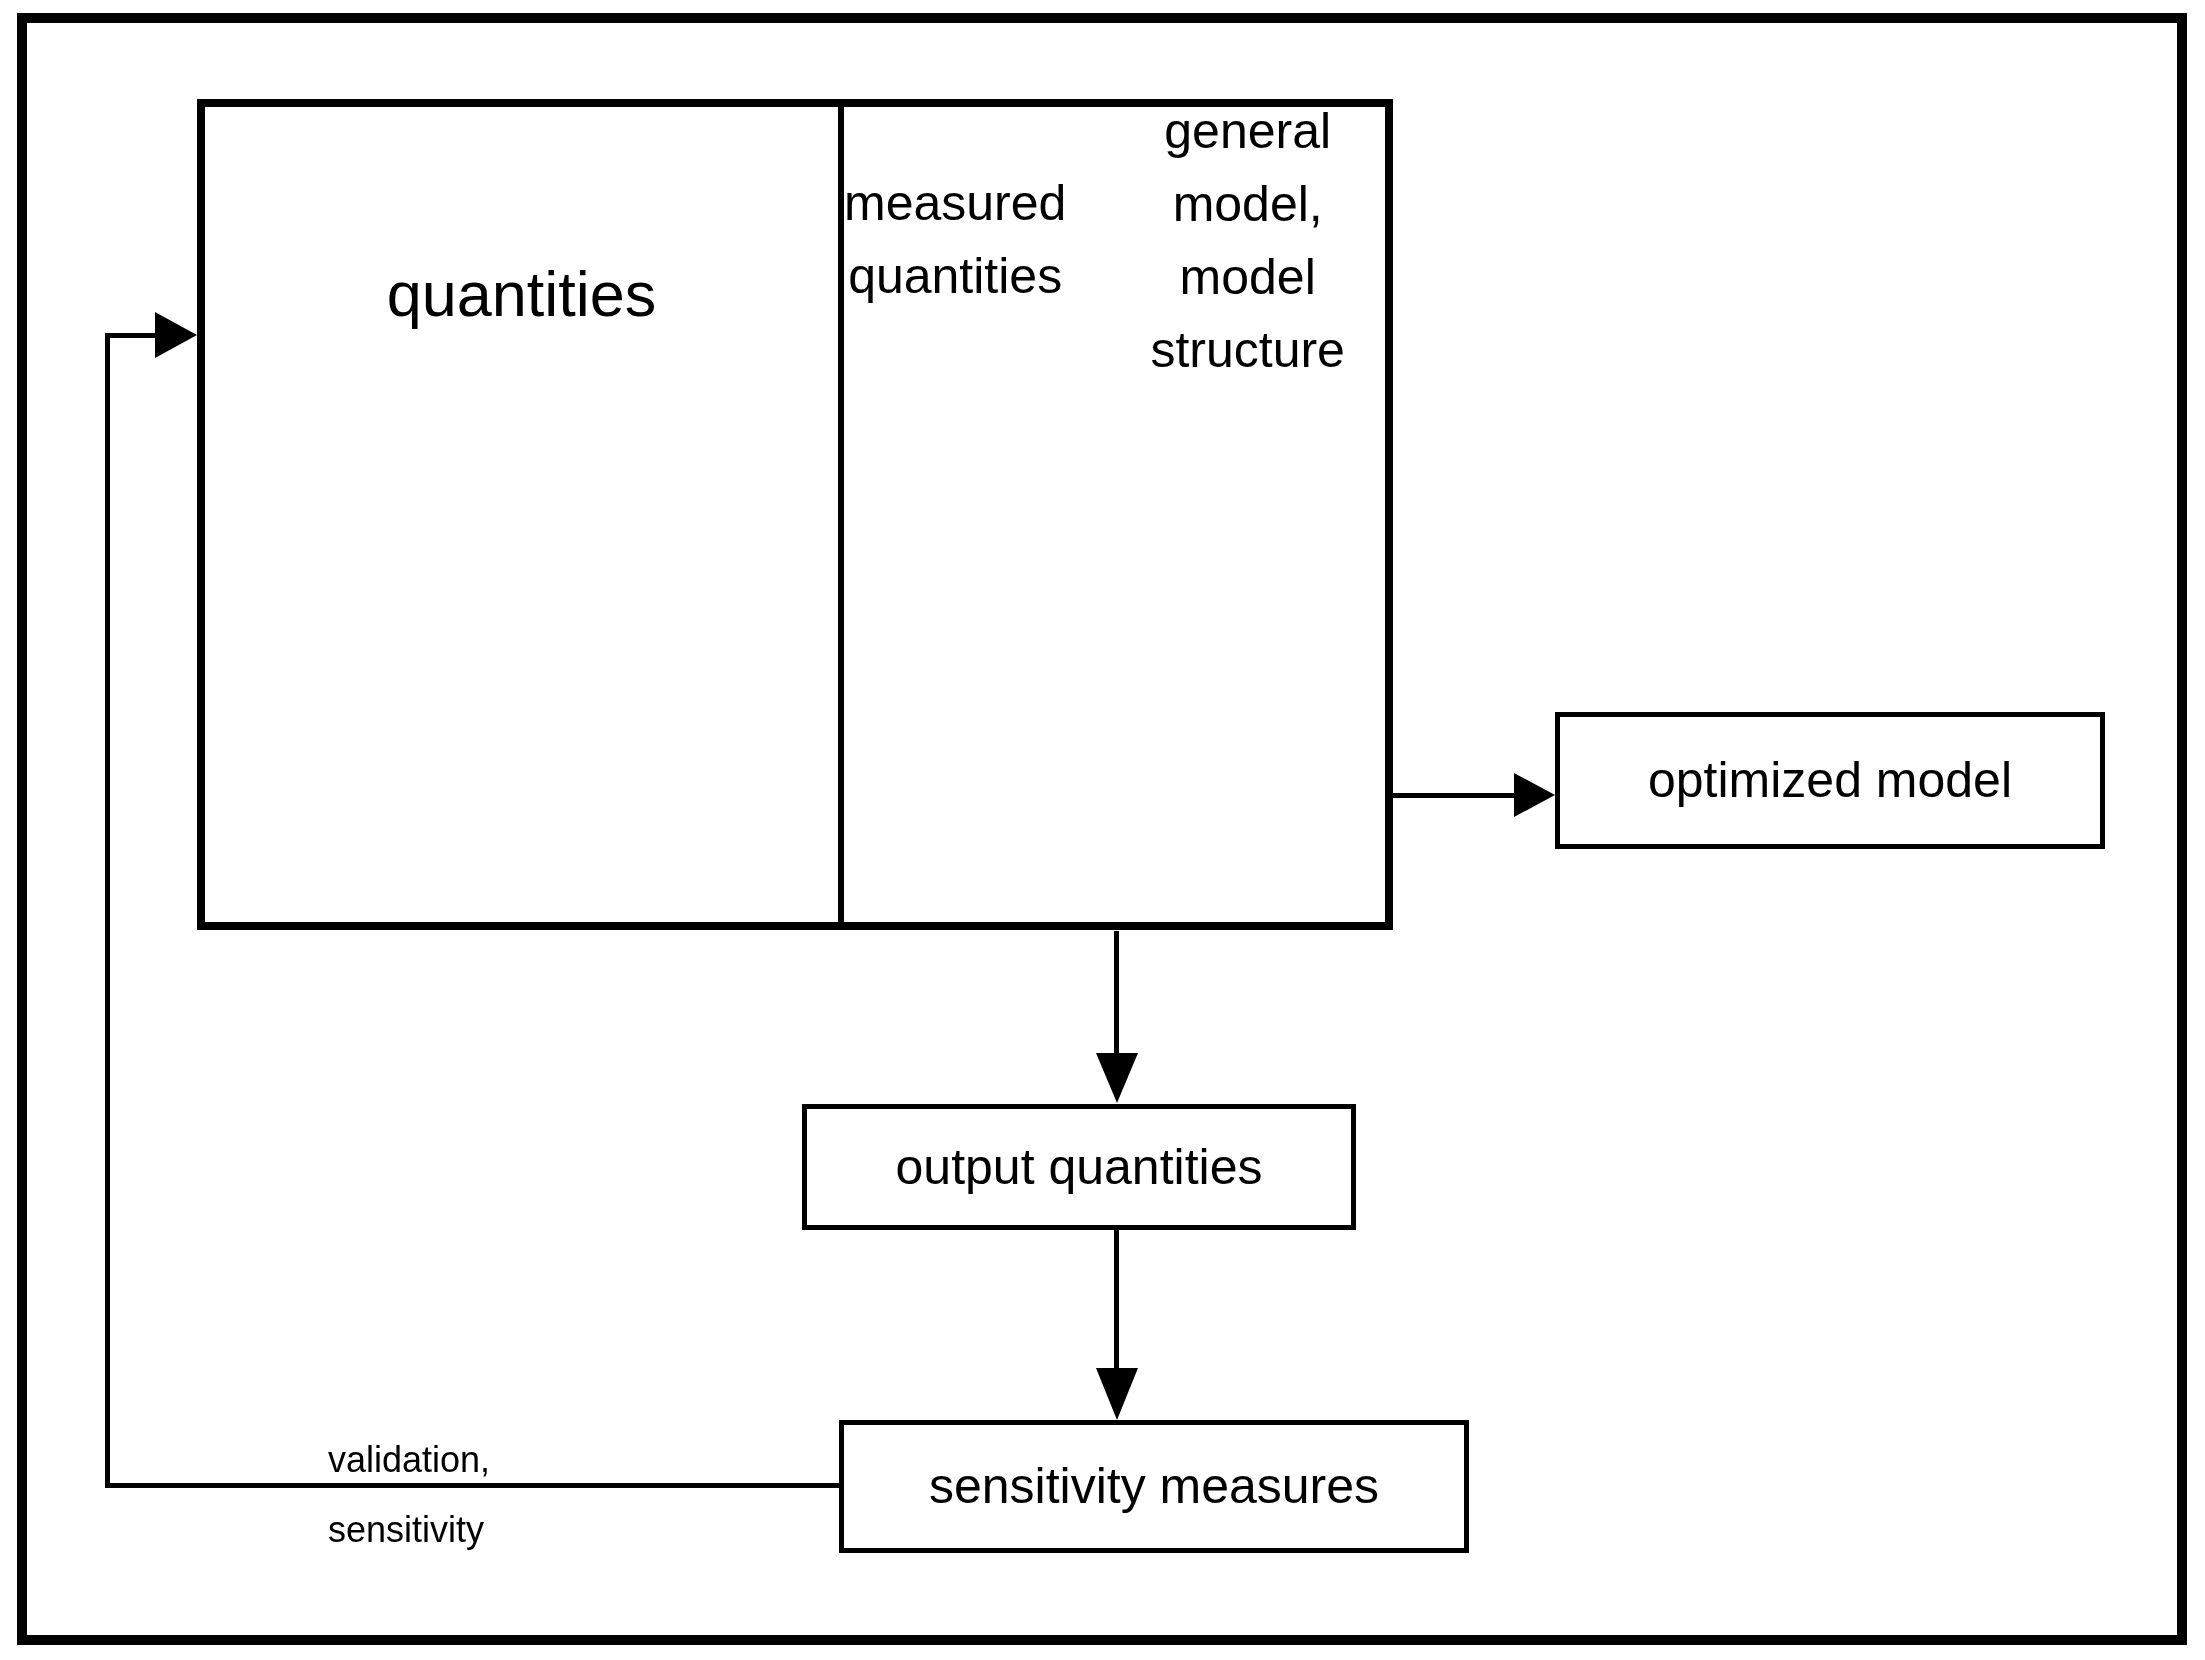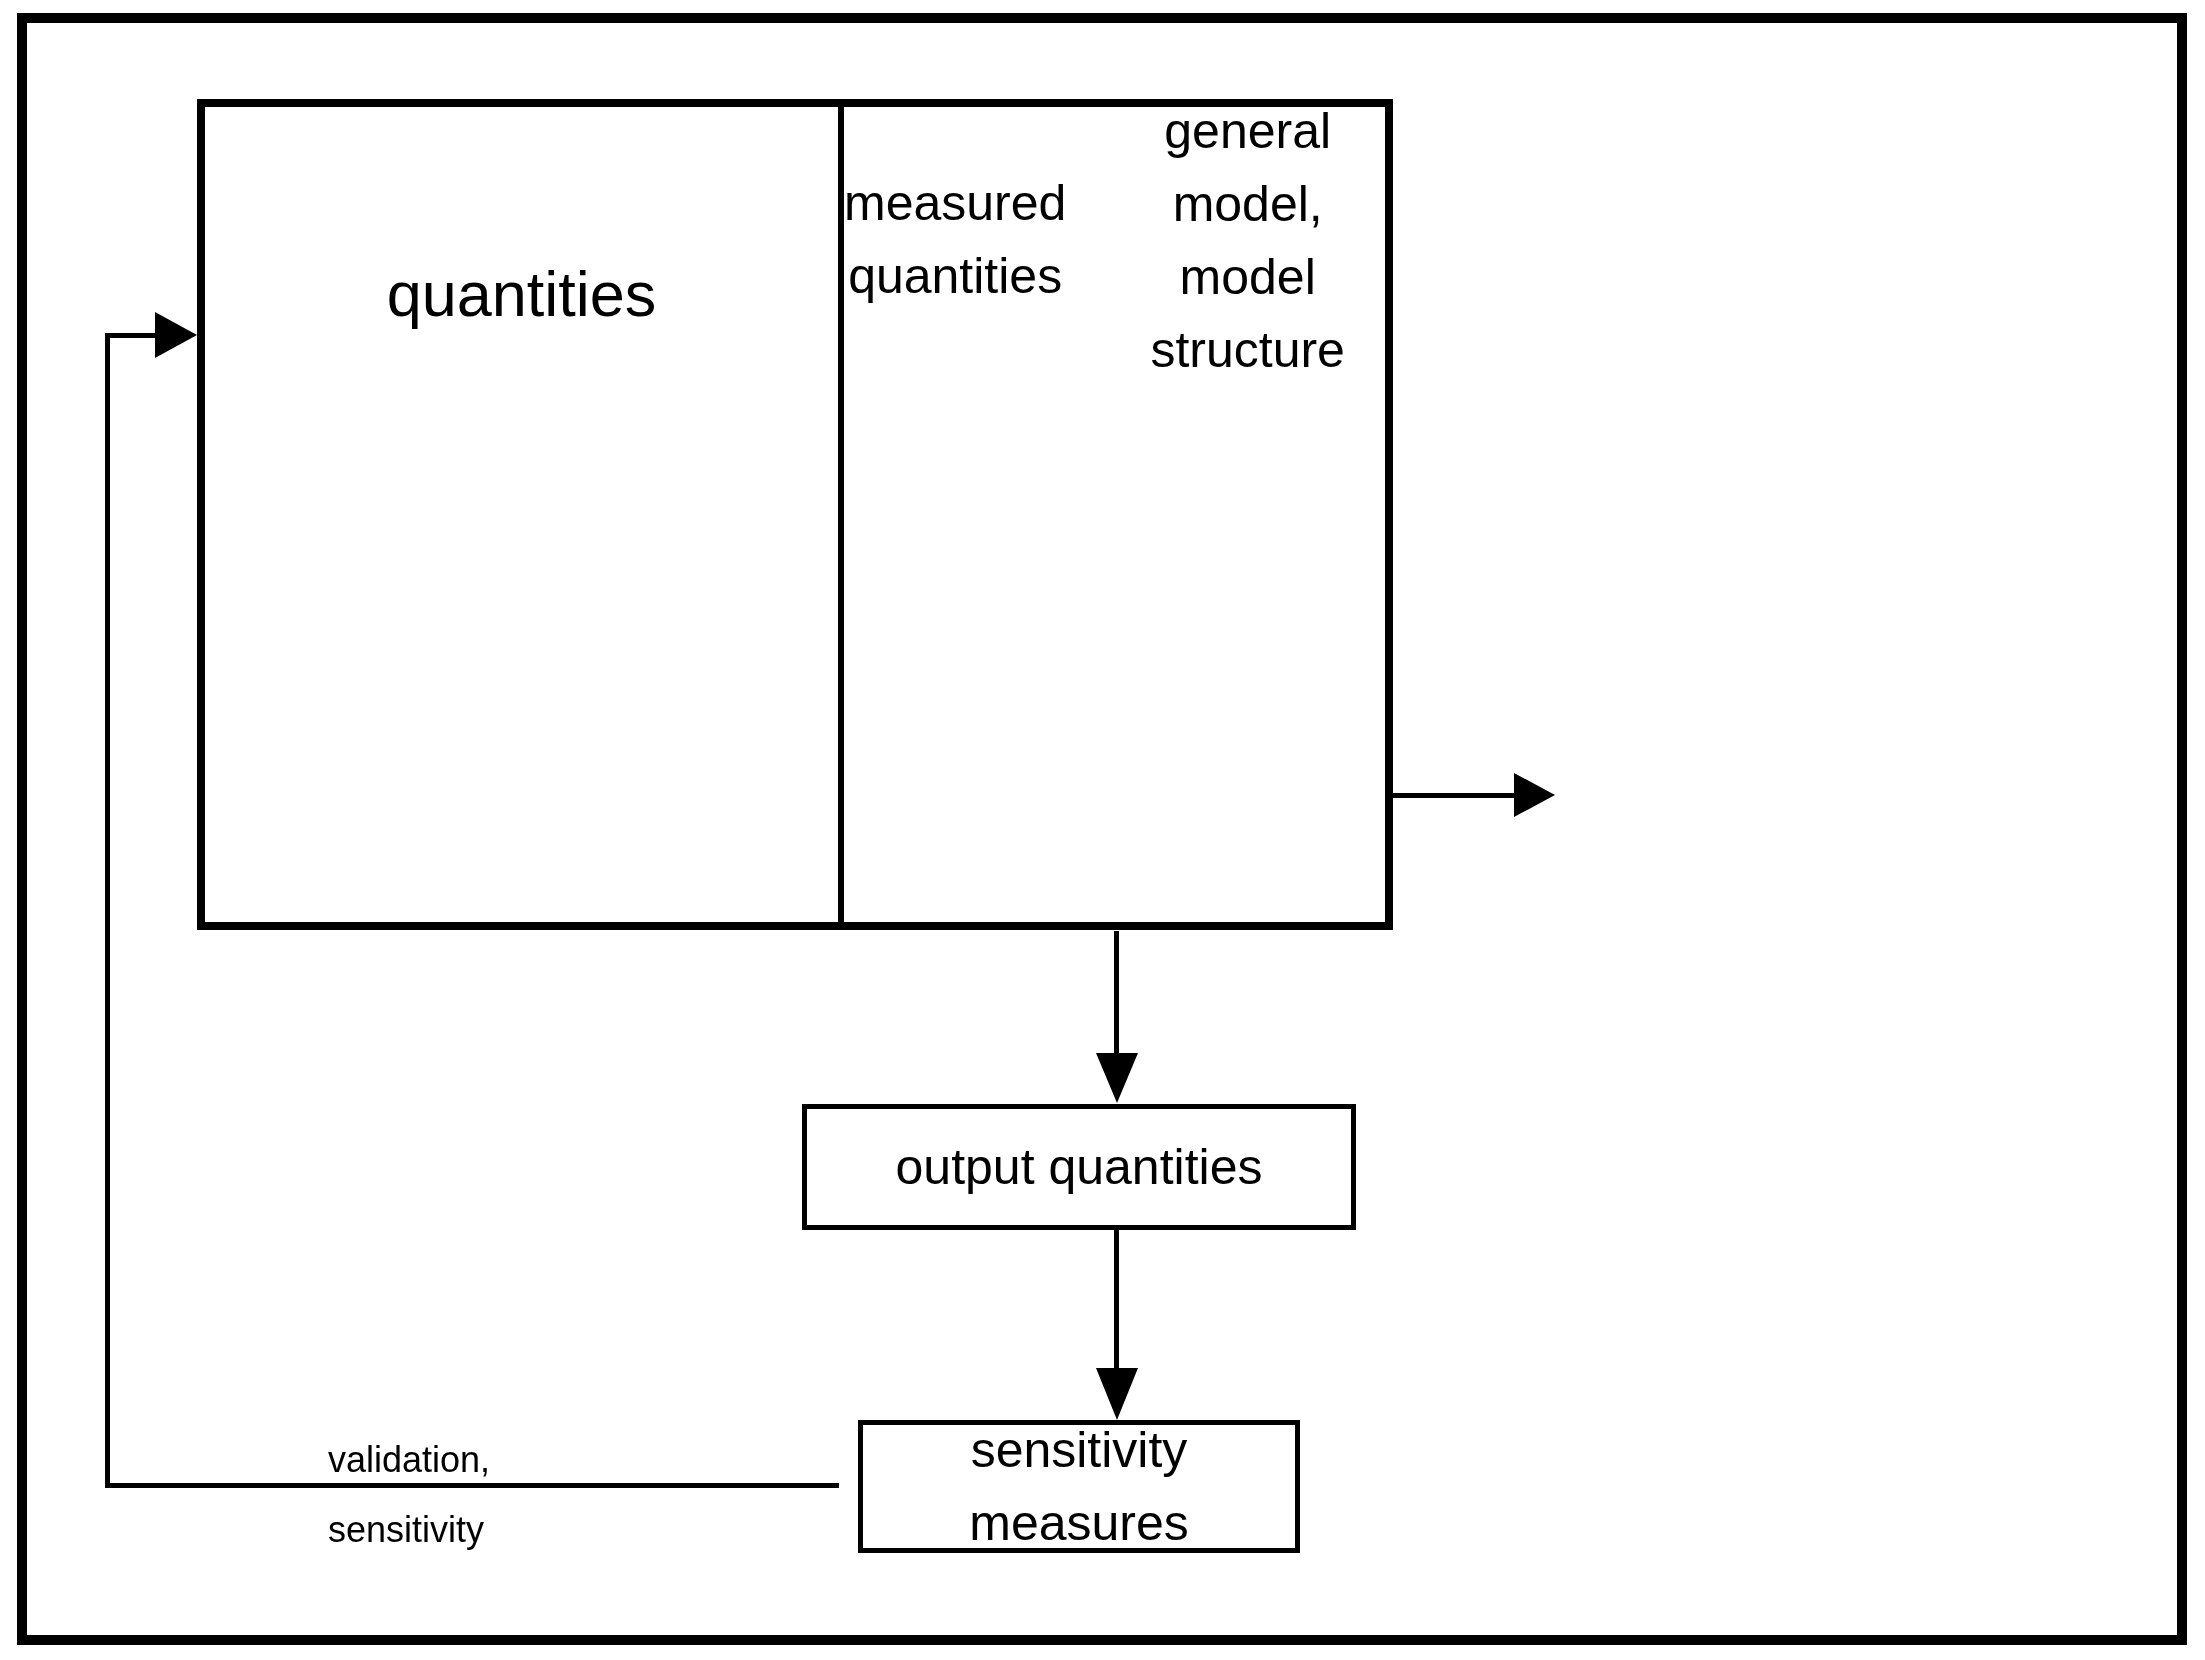--- a/index.html
+++ b/index.html
@@ -21,21 +21,21 @@
          font-size:50px;line-height:73px;}
   .rcell.c1{height:266px;}
   .hdivider{height:6px;background:#000;}
   .rcell.c2{height:267px;padding-left:44px;}
   .rcell.c3{flex:1;}
   
   .pbox{border:5.3px solid #000;box-sizing:border-box;display:flex;align-items:center;justify-content:center;
         text-align:center;font-size:50px;line-height:73px;background:#fff;}
   .box-optimized{left:1555px;top:712px;width:550px;height:137px;}
   .box-output{left:802px;top:1104px;width:554px;height:126px;}
-  .box-sensitivity{left:858px;top:1420px;width:442px;height:133px;}
+  .box-sensitivity{left:839px;top:1420px;width:630px;height:133px;}
   
   .line{background:#000;}
   .feedback-v{left:105px;top:333px;width:5.3px;height:1155px;}
   .feedback-stub{left:105px;top:333px;width:50px;height:5.3px;}
   .feedback-h{left:105px;top:1483px;width:734px;height:5.3px;}
   .arrow-opt-line{left:1393px;top:793px;width:121px;height:5.3px;}
   .conn-a-line{left:1114px;top:931px;width:5.3px;height:123px;}
   .conn-b-line{left:1114px;top:1230px;width:5.3px;height:138px;}
   
   .ah{width:0;height:0;}
@@ -71,20 +71,23 @@
           <div>general model,</div>
           <div>model structure</div>
         </div>
       </div>
       <div class="hdivider"></div>
     </div>
   </div>
 
   <div class="abs line arrow-opt-line"></div>
   <div class="abs ah ah-right-opt"></div>
+  <div class="abs pbox box-optimized">
+    <div>optimized model</div>
+  </div>
 
   <div class="abs line conn-a-line"></div>
   <div class="abs ah ah-down-a"></div>
   <div class="abs pbox box-output">
     <div>output quantities</div>
   </div>
 
   <div class="abs line conn-b-line"></div>
   <div class="abs ah ah-down-b"></div>
   <div class="abs pbox box-sensitivity">

